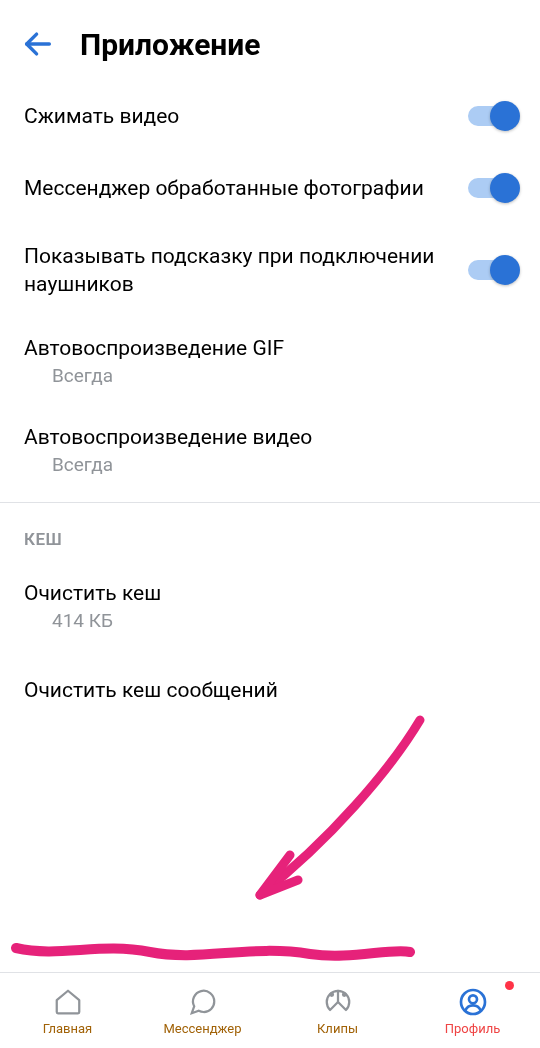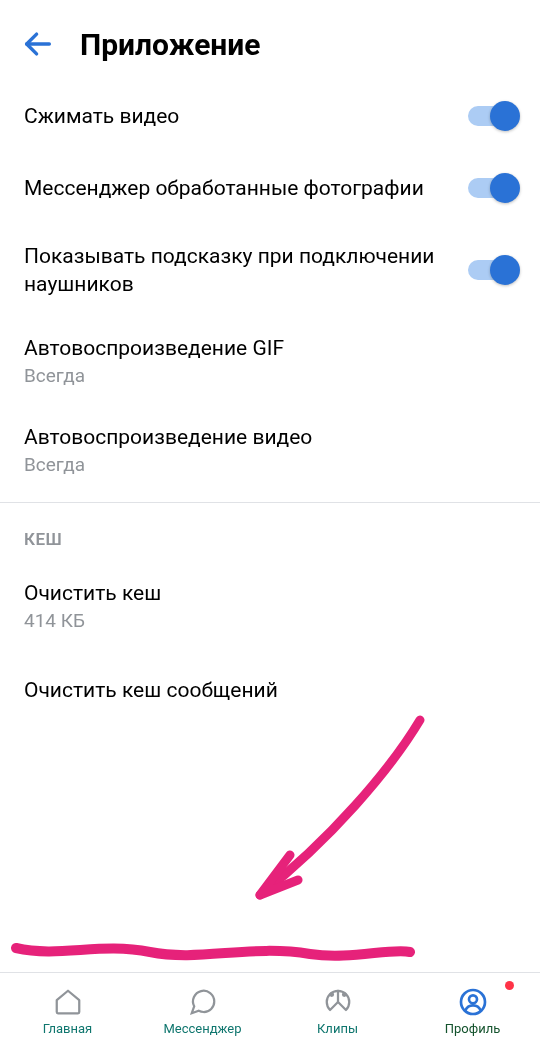--- a/index.html
+++ b/index.html
@@ -51,20 +51,21 @@
     padding: 18px 24px 18px 24px;
   }
   .setting-col .label {
     font-size: 21px;
     line-height: 28px;
   }
   .setting-col .sub {
     font-size: 19px;
     color: #909499;
     margin-top: 2px;
+    margin-left: 28px;
   }
   .toggle {
     width: 56px;
     height: 36px;
     position: relative;
     flex: 0 0 auto;
   }
   .toggle-track {
     position: absolute;
     left: 4px; right: 4px;
@@ -103,24 +104,24 @@
     border-top: 1px solid #e0e2e6;
     background: #fff;
   }
   .nav-item {
     flex: 1;
     display: flex;
     flex-direction: column;
     align-items: center;
     justify-content: center;
     gap: 2px;
-    color: #0f766e;
+    color: #a16207;
     position: relative;
   }
-  .nav-item.active { color: #14532d; }
+  .nav-item.active { color: #ef4444; }
   .nav-item .nav-label {
     font-size: 13px;
   }
   .nav-icon { width: 34px; height: 34px; display:flex; align-items:center; justify-content:center; }
   .dot {
     position: absolute;
     top: 8px;
     right: 26px;
     width: 9px; height: 9px;
     background: #ff3347;

